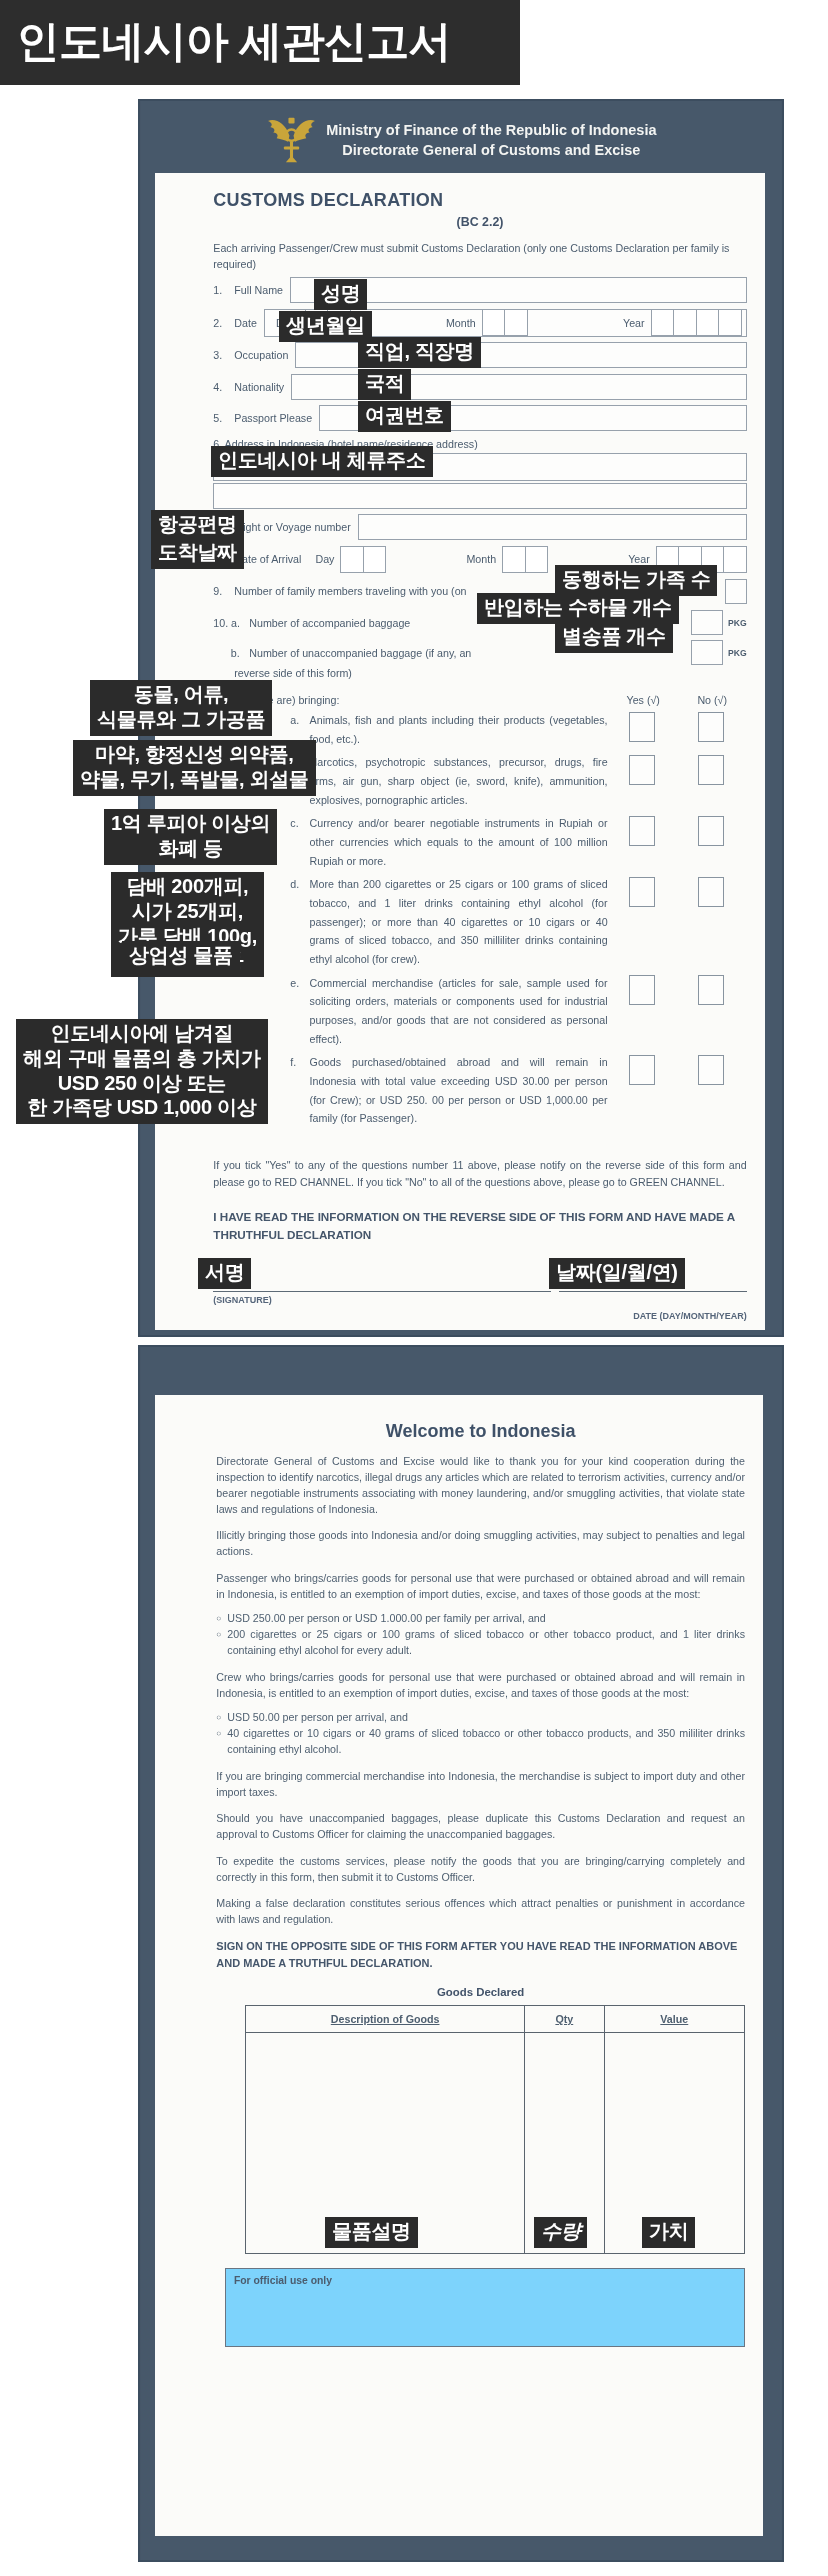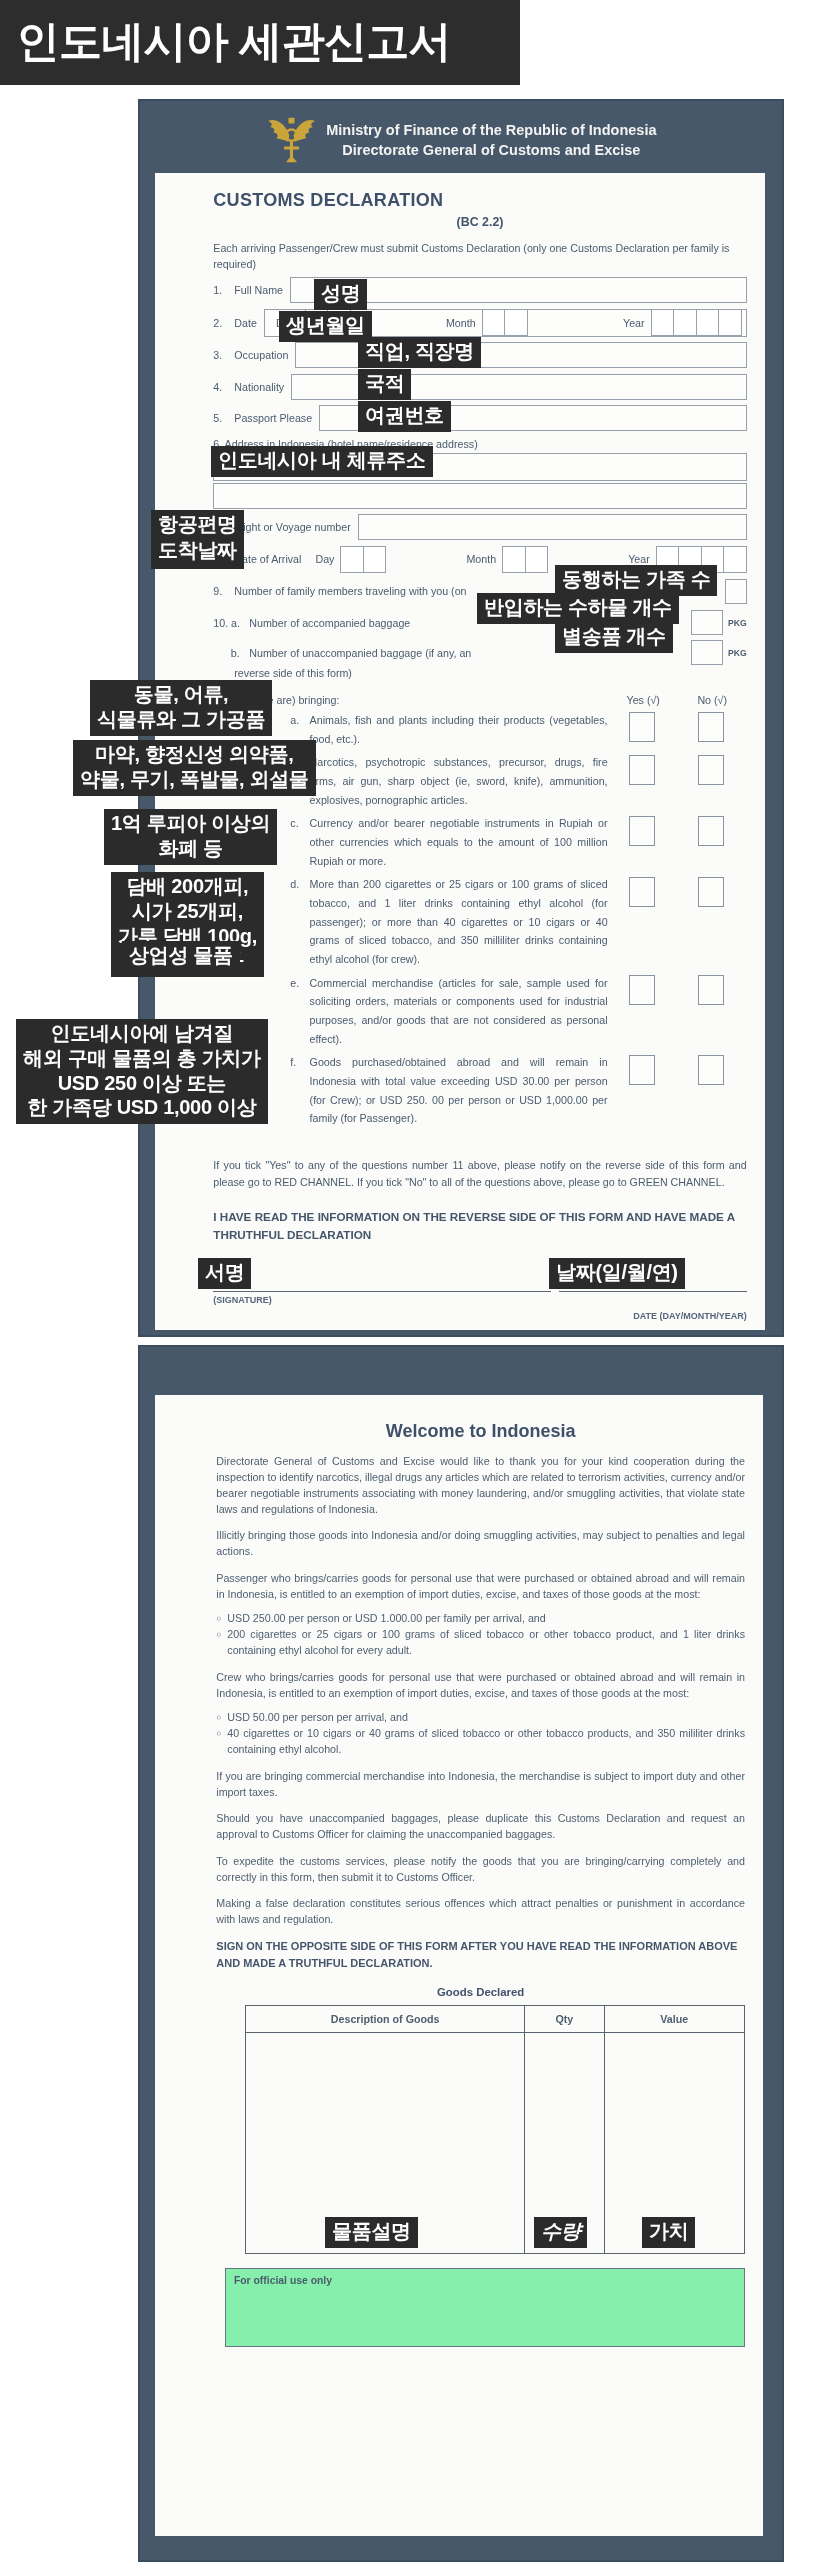--- a/index.html
+++ b/index.html
@@ -70,29 +70,29 @@
   
   .w-title { text-align:center; font-weight:bold; font-size:18px; color:#3f5168; margin-top:8.3px; }
   .wp { font-size:10.7px; line-height:1.5; text-align:justify; margin-top:10.4px; }
   .wbullets { margin-top:8.3px; }
   .wb { display:flex; font-size:10.7px; line-height:1.5; }
   .wb .bullet { width:11px; flex:0 0 auto; font-size:8.3px; padding-top:2.1px; }
   .wb .btext { flex:1; text-align:justify; }
   .w-sign { font-size:11px; font-weight:bold; line-height:1.5; margin-top:11px; color:#45566b; }
 
   .goods-title { text-align:center; font-weight:bold; font-size:11.4px; margin-top:15px; color:#42536a; }
-  .gtable { margin:7px 0 0 29px; border:1.4px solid #5a646e; }
+  .gtable { margin:7px 0 0 29px; border:1.4px solid #5a646e;text-decoration:underline; }
   .gt-head { display:flex; border-bottom:1px solid #5a646e; }
   .gt-head > div { font-weight:bold; font-size:10.7px; text-align:center; padding:7px 2.8px; }
   .gt-body { display:flex; height:220px; }
   .gc1 { width:56%; border-right:1px solid #5a646e; }
   .gc2 { width:16%; border-right:1px solid #5a646e; }
   .gc3 { width:28%; }
 
-  .official { margin:14px 0 0 8.3px; height:79px; border:1px solid #6a7582; background:#86efac; padding:5.5px 8.3px; font-size:10.4px; font-weight:bold; color:#4b5c6e; }
+  .official { margin:14px 0 0 8.3px; height:79px; border:1px solid #6a7582; background:#7dd3fc; padding:5.5px 8.3px; font-size:10.4px; font-weight:bold; color:#4b5c6e; }
 
   
   .ann {
     position:absolute; background:#2b2b2b; color:#ffffff; font-weight:bold;
     font-size:20px; line-height:1.24; padding:2.1px 7px 4.1px; white-space:pre-line;
     letter-spacing:-0.3px; z-index:20;
   }
   .ann-c { text-align:center; }
 </style>
 </head>
@@ -373,21 +373,21 @@
   </div>
 
   <div>
     <div class="ann" style="left:314px; top:279px;">성명</div>
     <div class="ann" style="left:279px; top:311px;">생년월일</div>
     <div class="ann" style="left:358px; top:337px;">직업, 직장명</div>
     <div class="ann" style="left:358px; top:369px;">국적</div>
     <div class="ann" style="left:358px; top:401px;">여권번호</div>
     <div class="ann" style="left:211px; top:446px;">인도네시아 내 체류주소</div>
     <div class="ann" style="left:151px; top:510px;">항공편명</div>
-    <div class="ann" style="left:151px; top:538px;font-family:Liberation Mono, monospace;">도착날짜</div>
+    <div class="ann" style="left:151px; top:538px;">도착날짜</div>
     <div class="ann" style="left:555px; top:565px;">동행하는 가족 수</div>
     <div class="ann" style="left:477px; top:593px;">반입하는 수하물 개수</div>
     <div class="ann" style="left:555px; top:622px;">별송품 개수</div>
     <div class="ann ann-c" style="left:90px; top:680px;">동물, 어류,
 식물류와 그 가공품</div>
     <div class="ann ann-c" style="left:73px; top:740px;">마약, 향정신성 의약품,
 약물, 무기, 폭발물, 외설물</div>
     <div class="ann ann-c" style="left:104px; top:809px;">1억 루피아 이상의
 화폐 등</div>
     <div class="ann ann-c" style="left:111px; top:872px;">담배 200개피,

